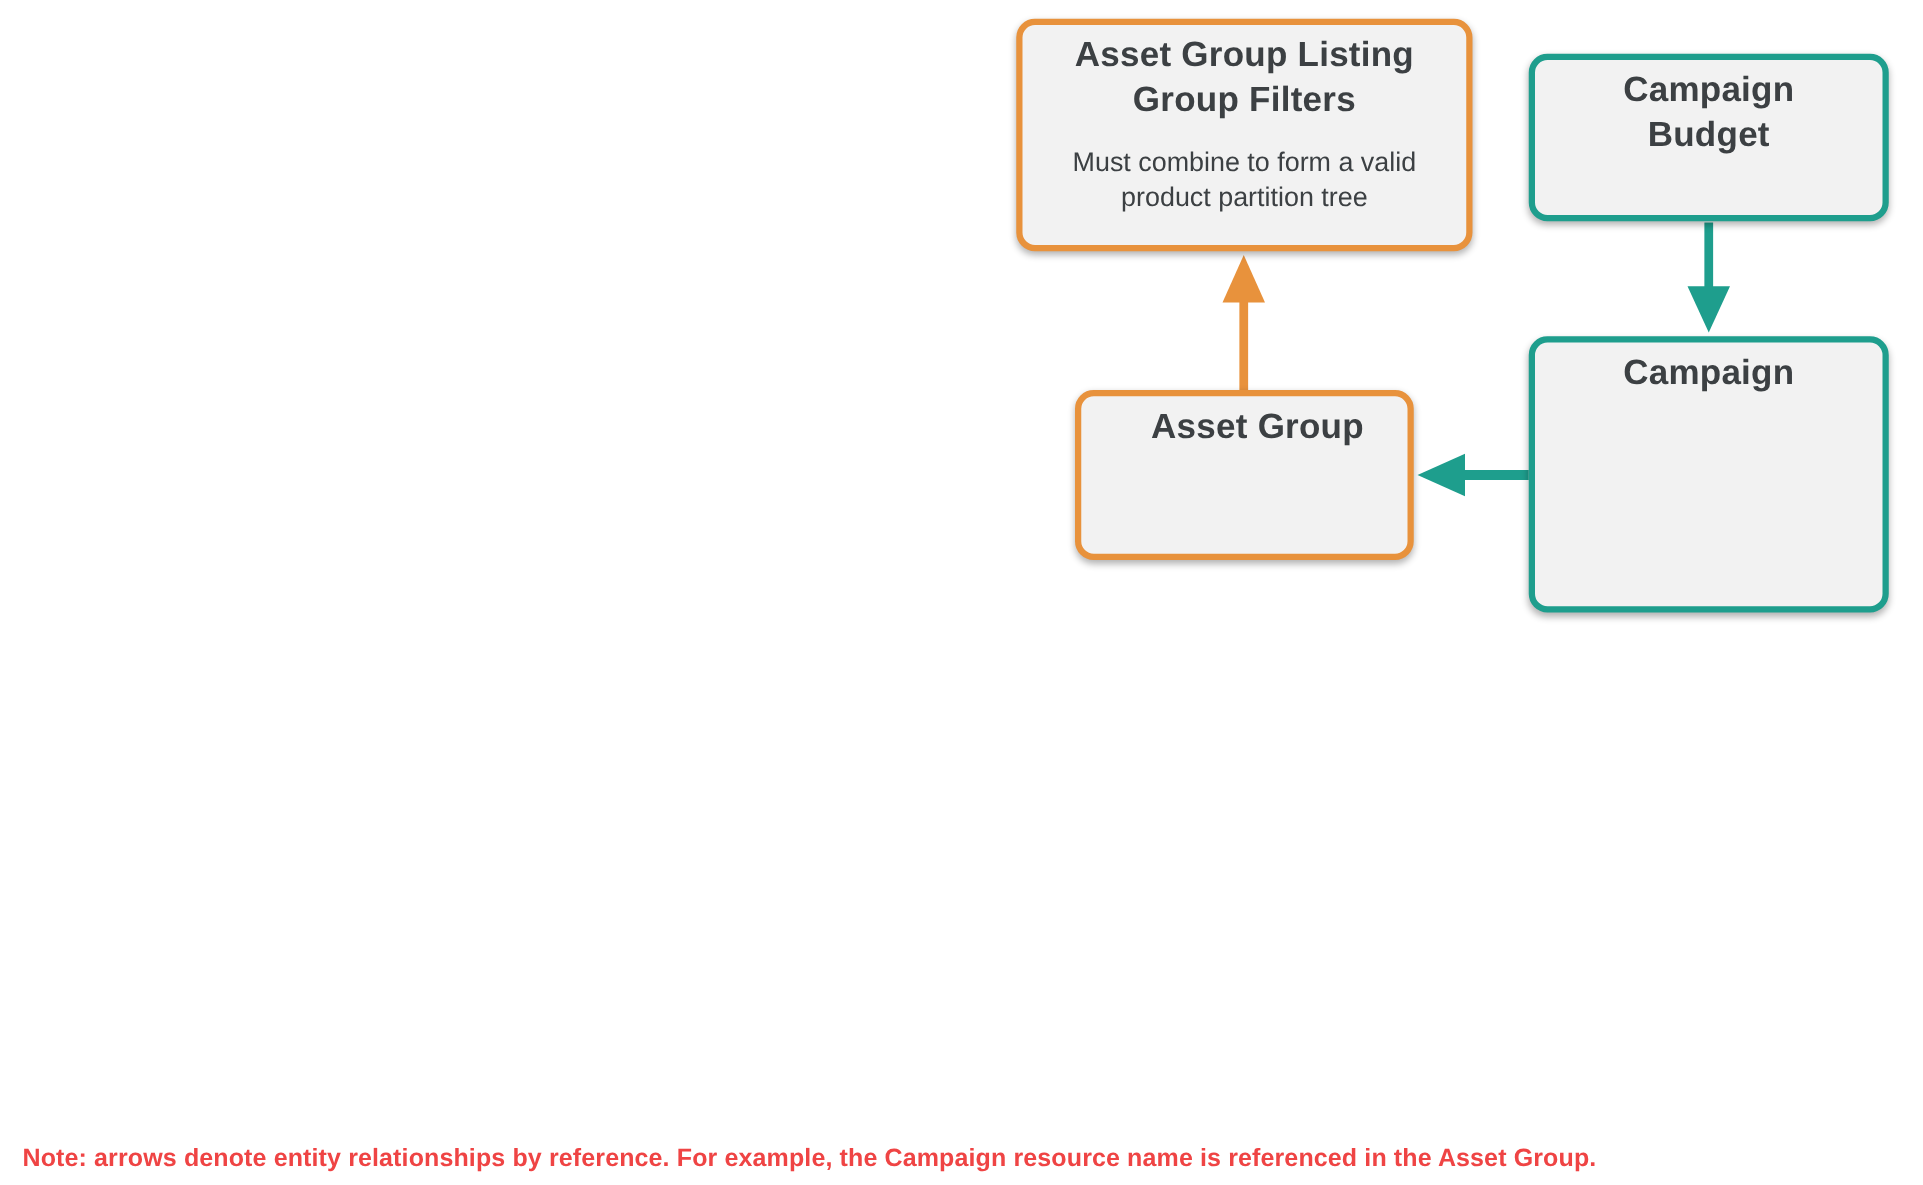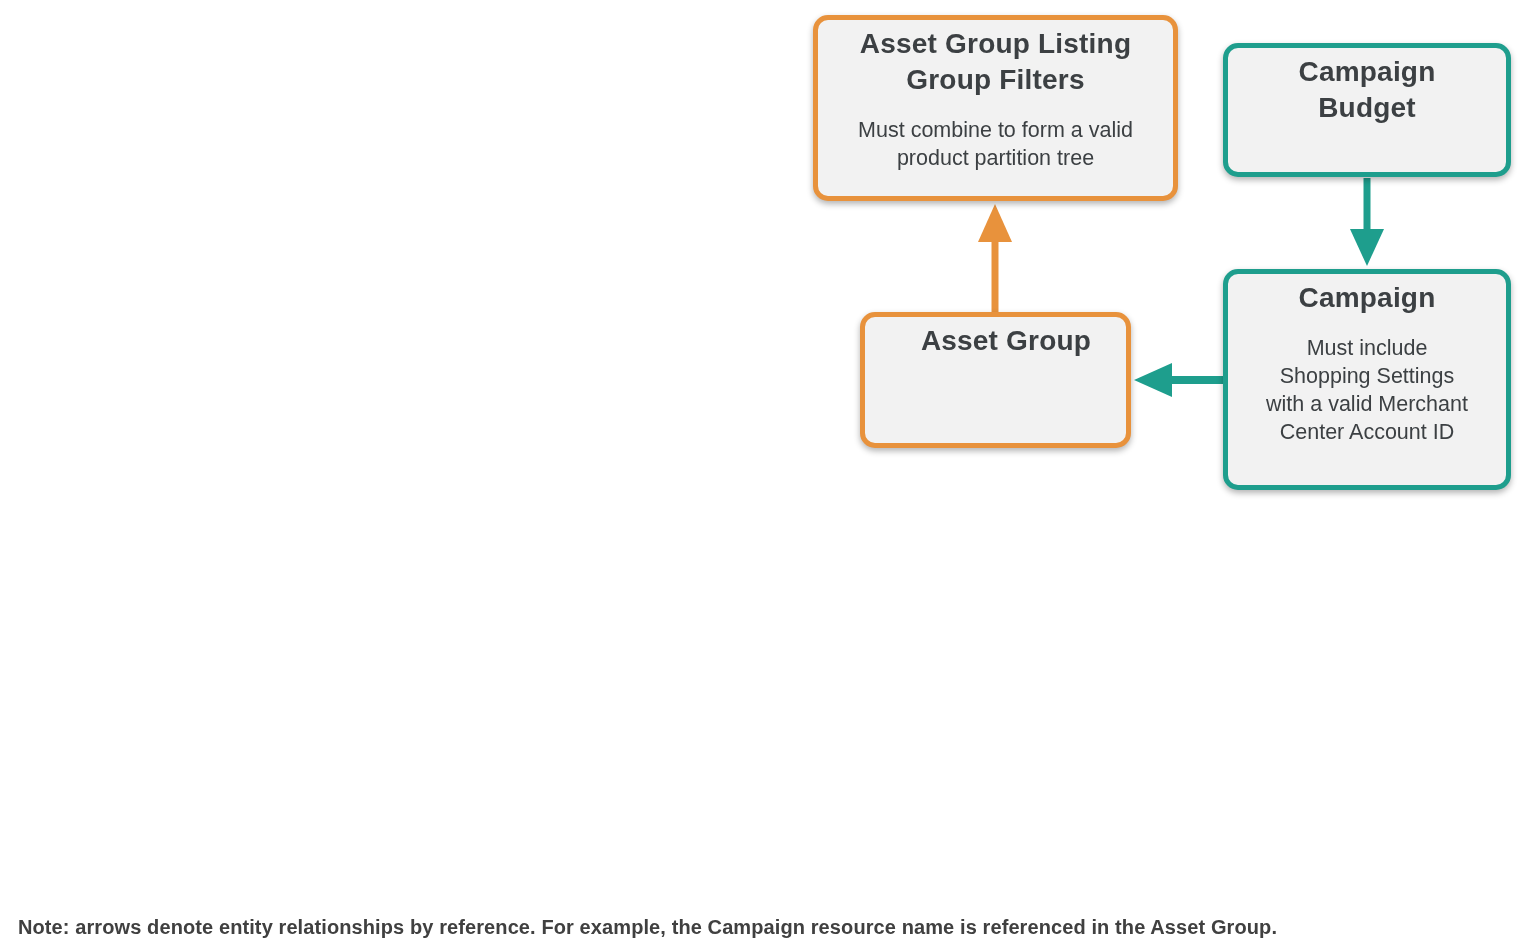--- a/index.html
+++ b/index.html
@@ -97,21 +97,17 @@
     <div class="node-title">Campaign
 Budget</div>
   </div>
 
   <div class="node" id="node-asset-group" style="border-color: rgb(232, 146, 60); background-color: rgb(242, 242, 242); color: rgb(60, 64, 67); padding-left: 31px;">
     <div class="node-title">Asset Group</div>
   </div>
 
   <div class="node" id="node-campaign" style="border-color: rgb(30, 158, 141); background-color: rgb(242, 242, 242); color: rgb(60, 64, 67);">
     <div class="node-title">Campaign</div>
-    <div class="node-subtitle">Must include
-Shopping Settings
-with a valid Merchant
-Center Account ID</div>
   </div>
 
-  <div class="note" style="color: #404040;">Note: arrows denote entity relationships by reference. For example, the Campaign resource name is referenced in the Asset Group.</div>
+  <div class="note" style="color: #ef4444;">Note: arrows denote entity relationships by reference. For example, the Campaign resource name is referenced in the Asset Group.</div>
 
 </div>
 
 </body></html>

